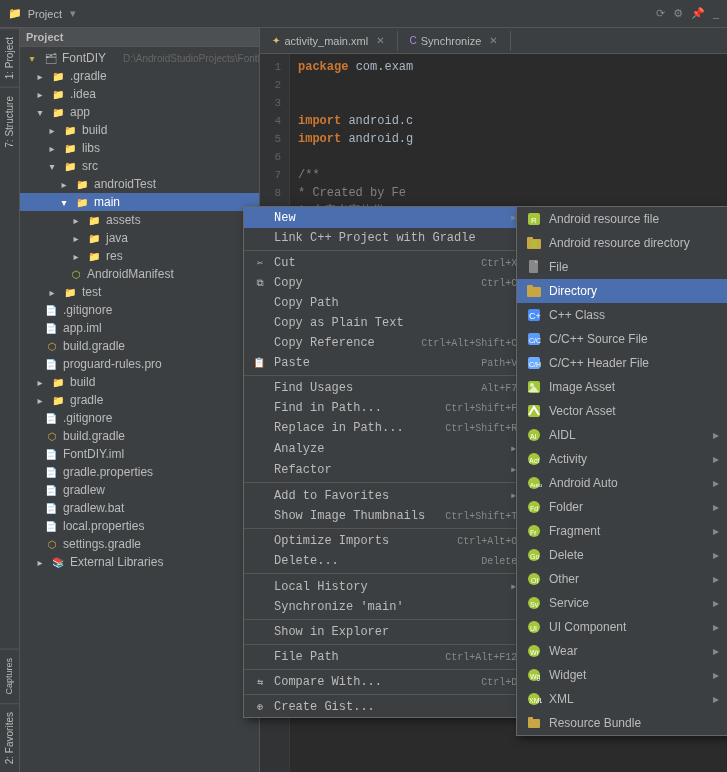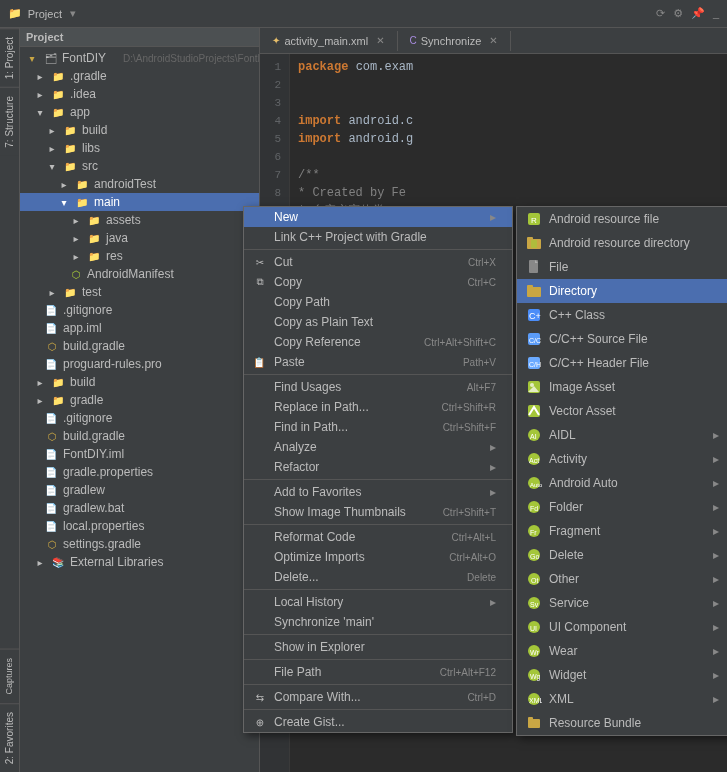--- a/index.html
+++ b/index.html
@@ -501,21 +501,21 @@
         <div><span class="comment"> * Created by Fe</span></div>
         <div><span class="comment"> * 自定义字体类</span></div>
       </div>
     </div>
   </div>
 
 </div>
 
 <div class="context-menu-overlay">
 
-  <div class="context-menu" style="left: 243px; top: 178px;">
+  <div class="context-menu" style="left: 243px; top: 178px; font-family: Liberation Mono, monospace;">
 
     <div class="menu-item highlighted">
       <span class="menu-icon"></span>
       <span>New</span>
       <span class="menu-arrow">▸</span>
     </div>
     <div class="menu-item">
       <span class="menu-icon"></span>
       <span>Link C++ Project with Gradle</span>
     </div>
@@ -549,55 +549,50 @@
       <span class="shortcut">Path+V</span>
     </div>
     <div class="menu-separator"></div>
     <div class="menu-item">
       <span class="menu-icon"></span>
       <span>Find Usages</span>
       <span class="shortcut">Alt+F7</span>
     </div>
     <div class="menu-item">
       <span class="menu-icon"></span>
+      <span>Find in Path...</span>
+      <span class="shortcut">Ctrl+Shift+F</span>
+    </div>
+    <div class="menu-item">
+      <span class="menu-icon"></span>
       <span>Replace in Path...</span>
       <span class="shortcut">Ctrl+Shift+R</span>
     </div>
     <div class="menu-item">
       <span class="menu-icon"></span>
-      <span>Find in Path...</span>
-      <span class="shortcut">Ctrl+Shift+F</span>
-    </div>
-    <div class="menu-item">
-      <span class="menu-icon"></span>
       <span>Analyze</span>
       <span class="menu-arrow">▸</span>
     </div>
     <div class="menu-item">
       <span class="menu-icon"></span>
       <span>Refactor</span>
       <span class="menu-arrow">▸</span>
     </div>
     <div class="menu-separator"></div>
     <div class="menu-item">
       <span class="menu-icon"></span>
       <span>Add to Favorites</span>
       <span class="menu-arrow">▸</span>
     </div>
     <div class="menu-item">
       <span class="menu-icon"></span>
       <span>Show Image Thumbnails</span>
       <span class="shortcut">Ctrl+Shift+T</span>
     </div>
     <div class="menu-separator"></div>
-    <div class="menu-item">
-      <span class="menu-icon"></span>
-      <span>Reformat Code</span>
-      <span class="shortcut">Ctrl+Alt+L</span>
-    </div>
     <div class="menu-item">
       <span class="menu-icon"></span>
       <span>Optimize Imports</span>
       <span class="shortcut">Ctrl+Alt+O</span>
     </div>
     <div class="menu-item">
       <span class="menu-icon"></span>
       <span>Delete...</span>
       <span class="shortcut">Delete</span>
     </div>

